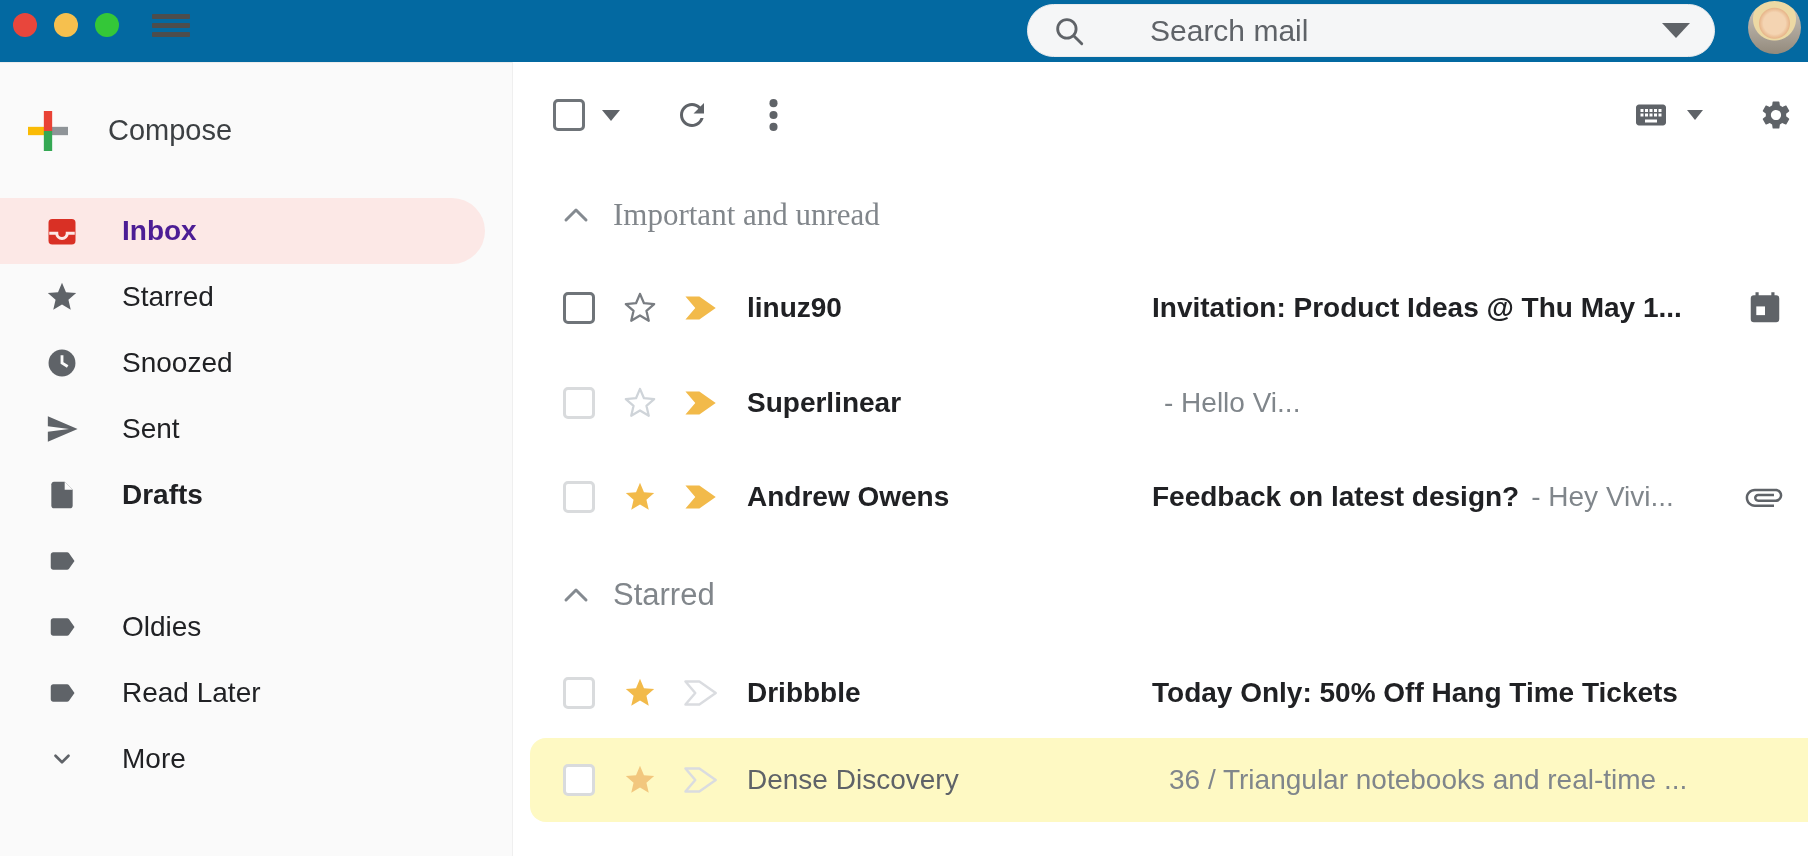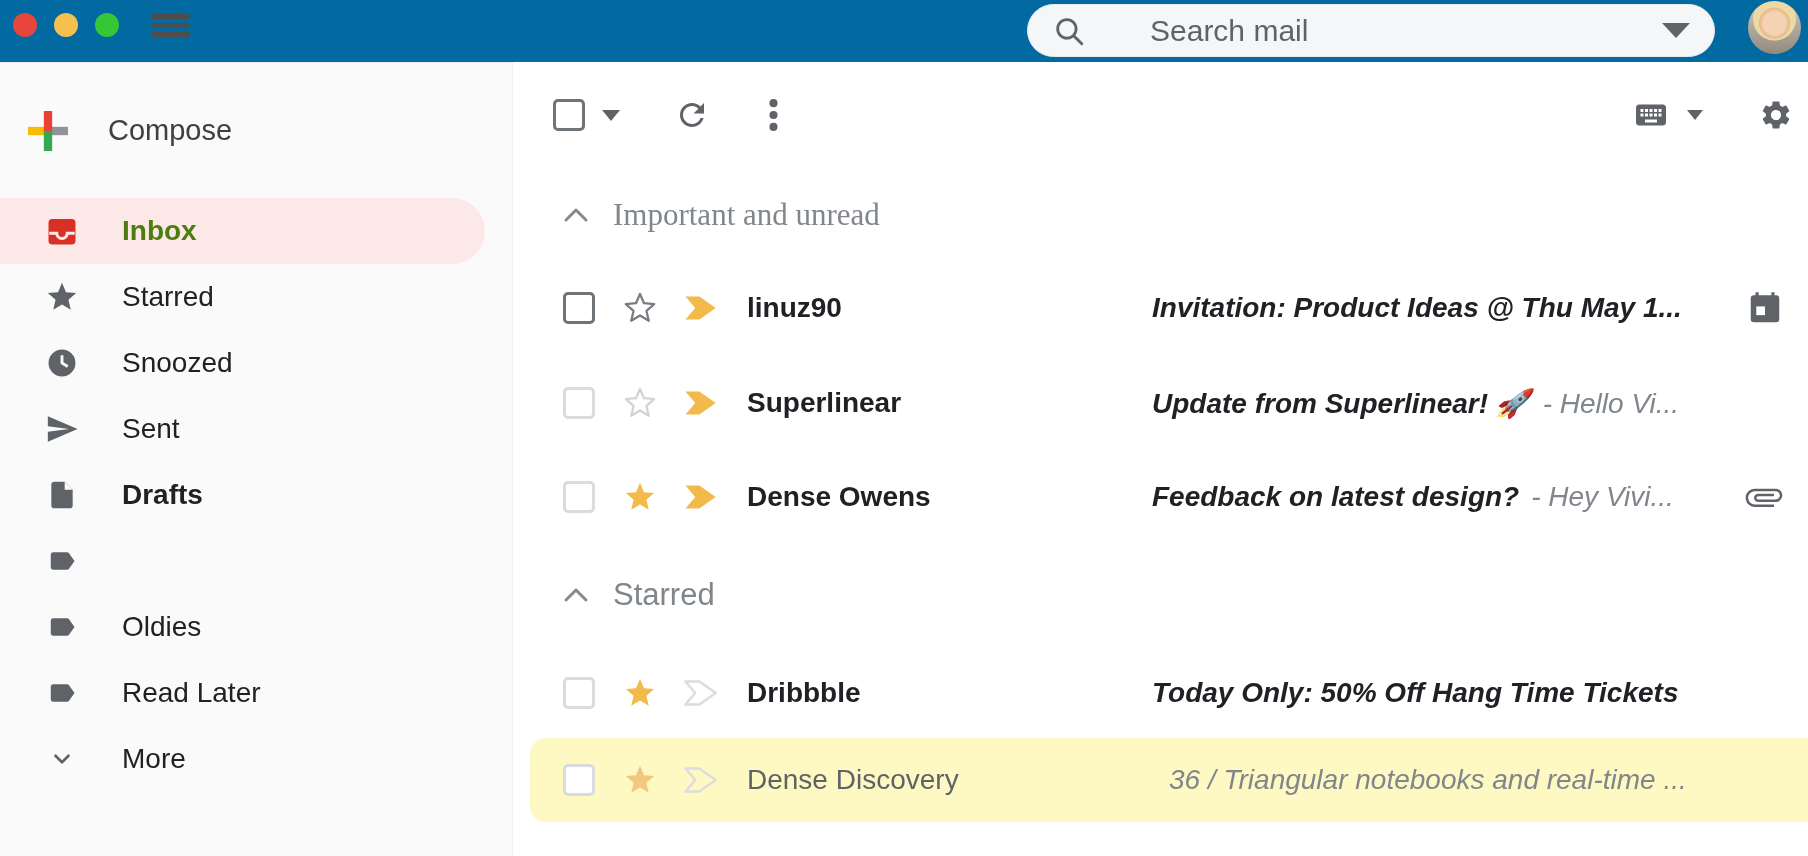--- a/index.html
+++ b/index.html
@@ -38,21 +38,21 @@
   .main{flex:1;background:#fff;display:flex;flex-direction:column;}
 
   
   .compose{height:135px;display:flex;align-items:center;padding-left:28px;cursor:pointer;}
   .compose-label{margin-left:40px;font-size:29px;color:#3c4043;}
   .nav-item{height:66px;width:485px;display:flex;align-items:center;padding-left:44px;
     box-sizing:border-box;border-radius:0 33px 33px 0;cursor:pointer;}
   .nav-item .ic{width:36px;display:flex;justify-content:center;align-items:center;flex:0 0 36px;}
   .nav-label{margin-left:42px;font-size:28px;color:#202124;white-space:nowrap;}
   .nav-item.active{background:#fce8e6;}
-  .nav-item.active .nav-label{color:#4d7c0f;font-weight:bold;}
+  .nav-item.active .nav-label{color:#4c1d95;font-weight:bold;}
   .nav-item.bold .nav-label{font-weight:bold;}
 
   
   .toolbar{height:106px;display:flex;align-items:center;padding-left:40px;}
   .cb{width:32px;height:32px;border:3px solid #6f7479;border-radius:5px;box-sizing:border-box;
     background:#fff;cursor:pointer;flex:0 0 auto;}
   .cb.light{border-color:#d9dbdd;}
   .toolbar .tri-sm{width:0;height:0;border-left:9px solid transparent;border-right:9px solid transparent;
     border-top:11px solid #5f6368;margin-left:17px;cursor:pointer;}
   .tool-ic{cursor:pointer;display:flex;align-items:center;}
@@ -62,21 +62,21 @@
   .sechead{display:flex;align-items:center;padding-left:50px;}
   .sechead.h1{height:94px;font-family:Liberation Serif, serif;}
   .sechead.h2{height:106px;}
   .sec-title{margin-left:24px;font-size:31px;color:#81868b;}
   .row{display:flex;align-items:center;padding-left:50px;}
   .row .star{margin-left:28px;flex:0 0 auto;cursor:pointer;}
   .row .marker{margin-left:26px;flex:0 0 auto;cursor:pointer;}
   .sender{margin-left:28px;width:405px;font-size:28px;font-weight:bold;color:#202124;
     white-space:nowrap;overflow:hidden;flex:0 0 405px;}
   .sender.read{font-weight:normal;color:#5f6368;}
-  .subjwrap{flex:1;display:flex;align-items:baseline;white-space:nowrap;overflow:hidden;font-style:italic;}
+  .subjwrap{flex:1;display:flex;align-items:baseline;white-space:nowrap;overflow:hidden;}
   .subject{font-size:28px;font-weight:bold;color:#202124;}
   .snippet{font-size:28px;color:#80868b;margin-left:12px;}
   .snippet.solo{margin-left:17px;}
   .right-ic{margin-left:16px;margin-right:24px;flex:0 0 auto;}
   .row5{height:84px;margin-left:17px;background:#fef9c3;border-radius:16px 0 0 16px;
     padding-left:33px;}
 </style>
 </head>
 <body>
 
@@ -264,34 +264,33 @@
       <div class="row" style="height:98px">
         <div class="cb light"></div>
         <svg class="star" width="34" height="34" viewBox="0 0 24 24" fill="none" stroke="#cfd4d9" stroke-width="1.6" stroke-linejoin="round">
           <path d="M12 17.27L18.18 21l-1.64-7.03L22 9.24l-7.19-.61L12 2 9.19 8.63 2 9.24l5.46 4.73L5.82 21z"></path>
         </svg>
         <svg class="marker" width="36" height="28" viewBox="0 0 22 16">
           <path fill="#f2ba4a" d="M1.5 1 L10 1 L20 8 L10 15 L1.5 15 L7.5 8 Z"></path>
         </svg>
         <span class="sender">Superlinear</span>
         <div class="subjwrap">
-          <span class="subject">Update from Superlinear! 🚀</span>
           <span class="snippet">- Hello Vi...</span>
         </div>
       </div>
 
       <div class="row" style="height:90px">
         <div class="cb light"></div>
         <svg class="star" width="34" height="34" viewBox="0 0 24 24" fill="#f2ba4a">
           <path d="M12 17.27L18.18 21l-1.64-7.03L22 9.24l-7.19-.61L12 2 9.19 8.63 2 9.24l5.46 4.73L5.82 21z"></path>
         </svg>
         <svg class="marker" width="36" height="28" viewBox="0 0 22 16">
           <path fill="#f2ba4a" d="M1.5 1 L10 1 L20 8 L10 15 L1.5 15 L7.5 8 Z"></path>
         </svg>
-        <span class="sender">Dense Owens</span>
+        <span class="sender">Andrew Owens</span>
         <div class="subjwrap">
           <span class="subject">Feedback on latest design?</span>
           <span class="snippet">- Hey Vivi...</span>
         </div>
         <svg class="right-ic" width="40" height="40" viewBox="0 0 24 24" fill="#5f6368">
           <g transform="rotate(90 12 12)">
             <path d="M16.5 6v11.5c0 2.21-1.79 4-4 4s-4-1.79-4-4V5c0-1.38 1.12-2.5 2.5-2.5s2.5 1.12 2.5 2.5v10.5c0 .55-.45 1-1 1s-1-.45-1-1V6H10v9.5c0 1.38 1.12 2.5 2.5 2.5s2.5-1.12 2.5-2.5V5c0-2.21-1.79-4-4-4S7 2.79 7 5v12.5c0 3.04 2.46 5.5 5.5 5.5s5.5-2.46 5.5-5.5V6h-1.5z"></path>
           </g>
         </svg>
       </div>

